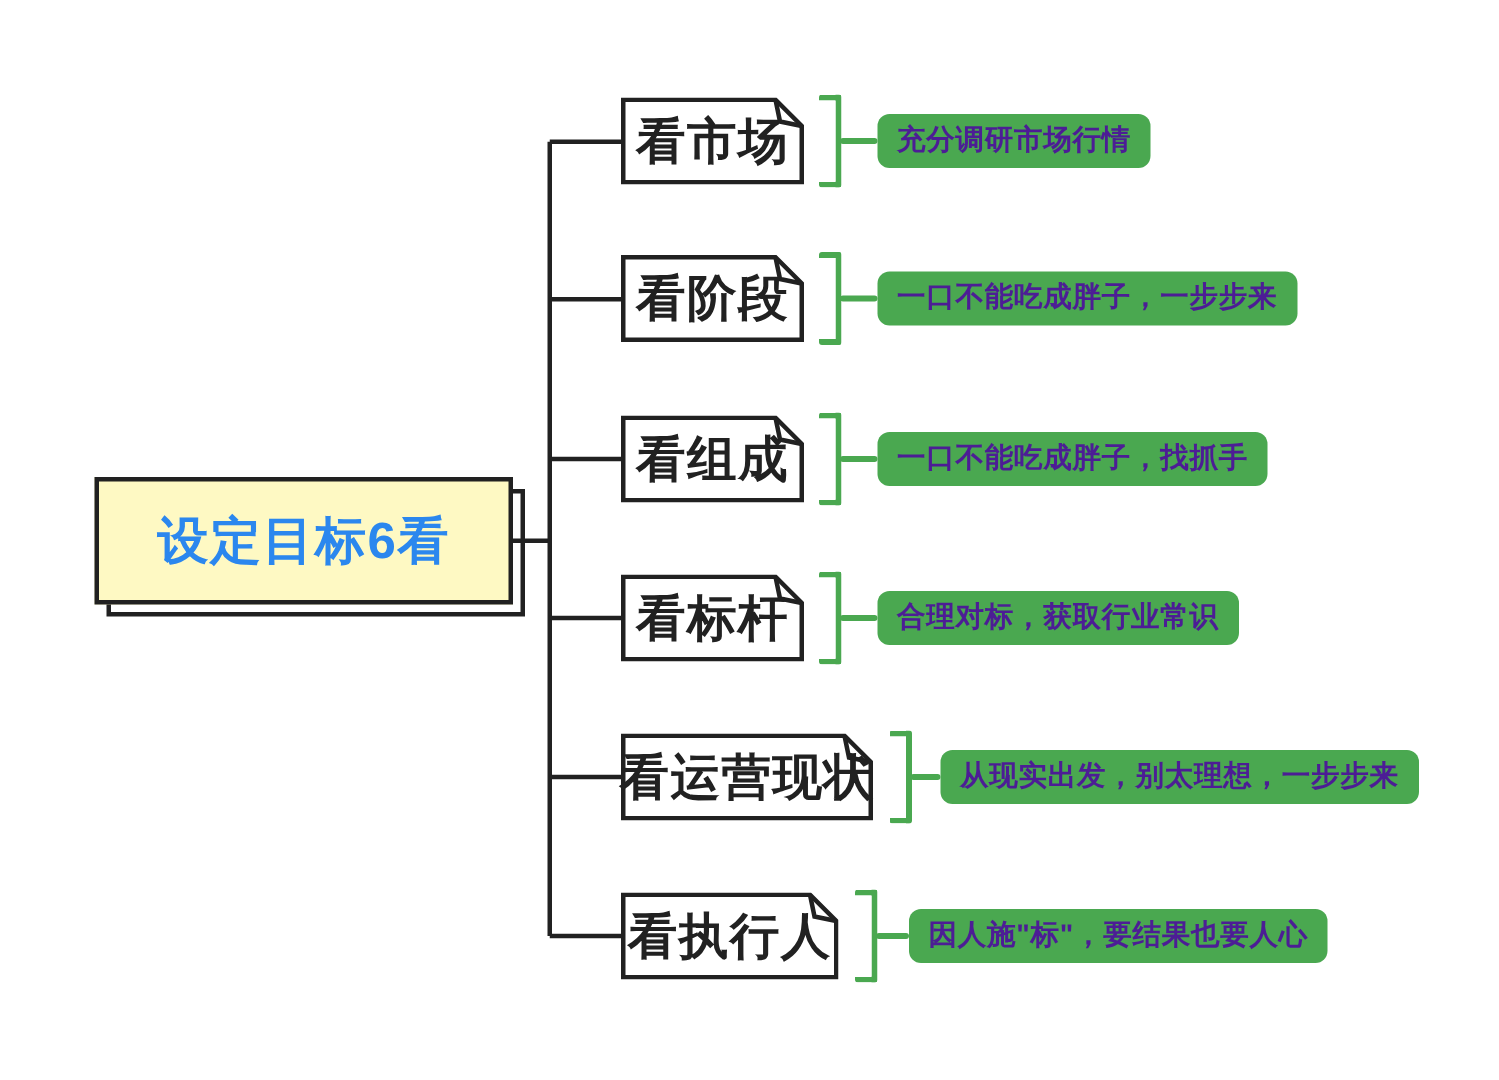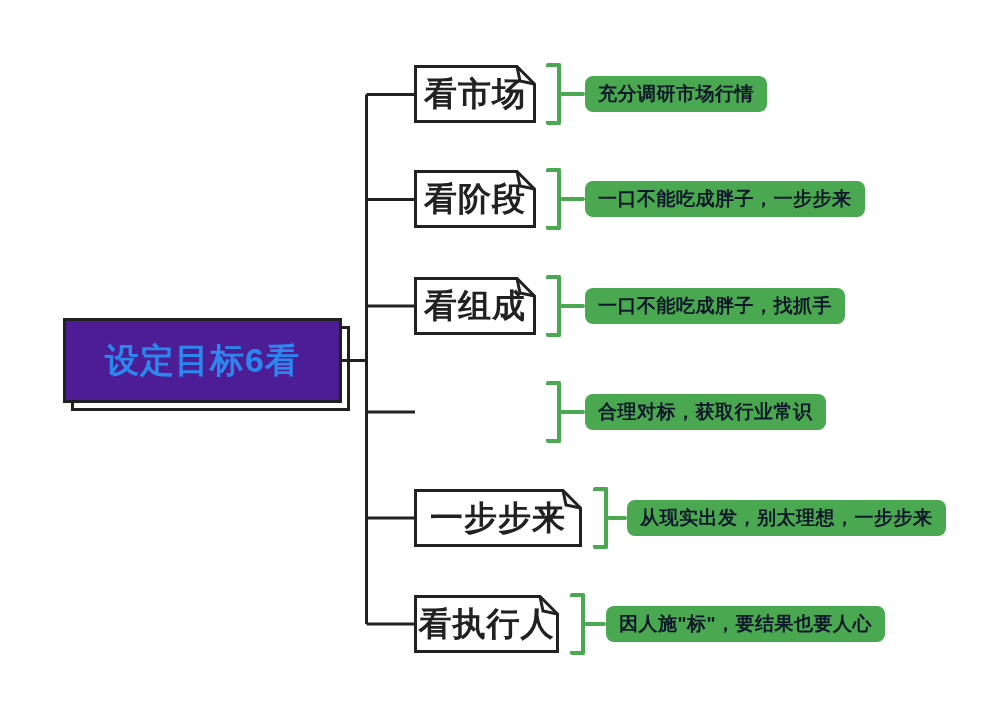--- a/index.html
+++ b/index.html
@@ -32,21 +32,21 @@
   .root-shadow {
     position: absolute; left: 8px; top: 8px;
     width: 279px; height: 85px;
     border: 3px solid var(--line);
     background: transparent;
   }
   .root-box {
     position: absolute; left: 0; top: 0;
     width: 279px; height: 85px;
     border: 3px solid var(--line);
-    background: #4c1d95;
+    background: #fef9c3;
     display: flex; align-items: center; justify-content: center;
   }
   .root-box span {
     color: var(--blue);
     font-size: 34px;
     font-weight: bold;
     letter-spacing: 1px;
     white-space: nowrap;
   }
   
@@ -70,21 +70,21 @@
     border-radius: 2px;
   }
   
   .gline { position: absolute; height: 4px; background: var(--green); border-radius: 2px; }
   
   .note {
     position: absolute;
     height: 36px; line-height: 36px;
     padding: 0 13px;
     background: var(--green);
-    color: #0f172a;
+    color: #4c1d95;
     font-size: 19px; font-weight: bold;
     border-radius: 8px;
     white-space: nowrap;
     letter-spacing: 0.5px;
   }
 </style>
 </head>
 <body>
 
 <div class="canvas">
@@ -133,30 +133,37 @@
     <svg class="docshape" width="122" height="58" viewBox="0 0 122 58">
       <path class="outline" d="M1.5 1.5 H103 L120.5 19 V56.5 H1.5 Z"></path>
       <path class="fold" d="M103 1.5 L106 16 L120.5 19"></path>
     </svg>
     <div class="topic">看组成</div>
   </div>
   <div class="bracket" style="left:546px; top:275px;"></div>
   <div class="gline" style="left:560px; top:304px; width:25px;"></div>
   <div class="note" style="left:585px; top:288px;">一口不能吃成胖子，找抓手</div>
 
+  <div class="doc-node" style="left:414px; top:383px; width:122px; height:58px;">
+    <svg class="docshape" width="122" height="58" viewBox="0 0 122 58">
+      <path class="outline" d="M1.5 1.5 H103 L120.5 19 V56.5 H1.5 Z"></path>
+      <path class="fold" d="M103 1.5 L106 16 L120.5 19"></path>
+    </svg>
+    <div class="topic">看标杆</div>
+  </div>
   <div class="bracket" style="left:546px; top:381px;"></div>
   <div class="gline" style="left:560px; top:410px; width:25px;"></div>
   <div class="note" style="left:585px; top:394px;">合理对标，获取行业常识</div>
 
   <div class="doc-node" style="left:414px; top:489px; width:168px; height:58px;">
     <svg class="docshape" width="168" height="58" viewBox="0 0 168 58">
       <path class="outline" d="M1.5 1.5 H149 L166.5 19 V56.5 H1.5 Z"></path>
       <path class="fold" d="M149 1.5 L152 16 L166.5 19"></path>
     </svg>
-    <div class="topic">一步步来</div>
+    <div class="topic">看运营现状</div>
   </div>
   <div class="bracket" style="left:593px; top:487px;"></div>
   <div class="gline" style="left:607px; top:516px; width:20px;"></div>
   <div class="note" style="left:627px; top:500px;">从现实出发，别太理想，一步步来</div>
 
   <div class="doc-node" style="left:414px; top:595px; width:145px; height:58px;">
     <svg class="docshape" width="145" height="58" viewBox="0 0 145 58">
       <path class="outline" d="M1.5 1.5 H126 L143.5 19 V56.5 H1.5 Z"></path>
       <path class="fold" d="M126 1.5 L129 16 L143.5 19"></path>
     </svg>

